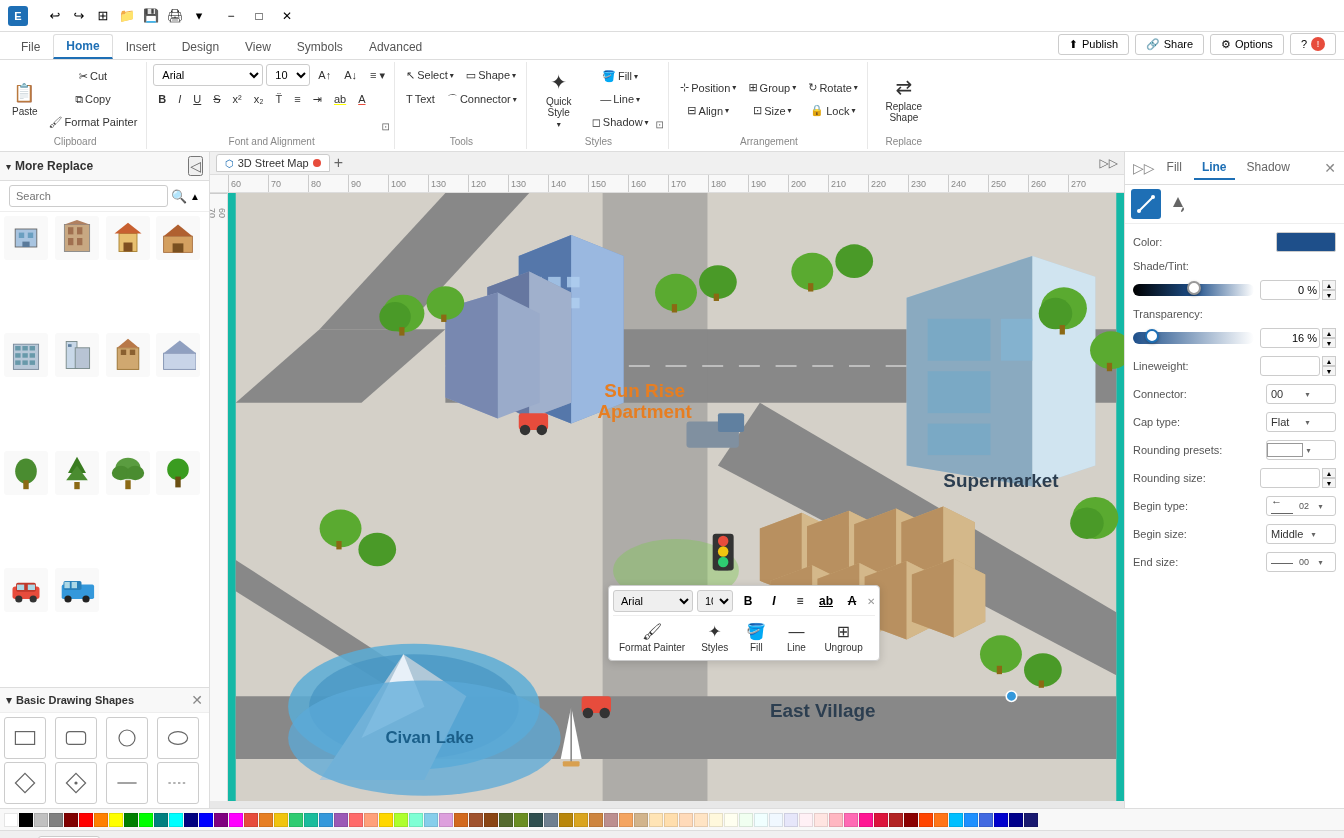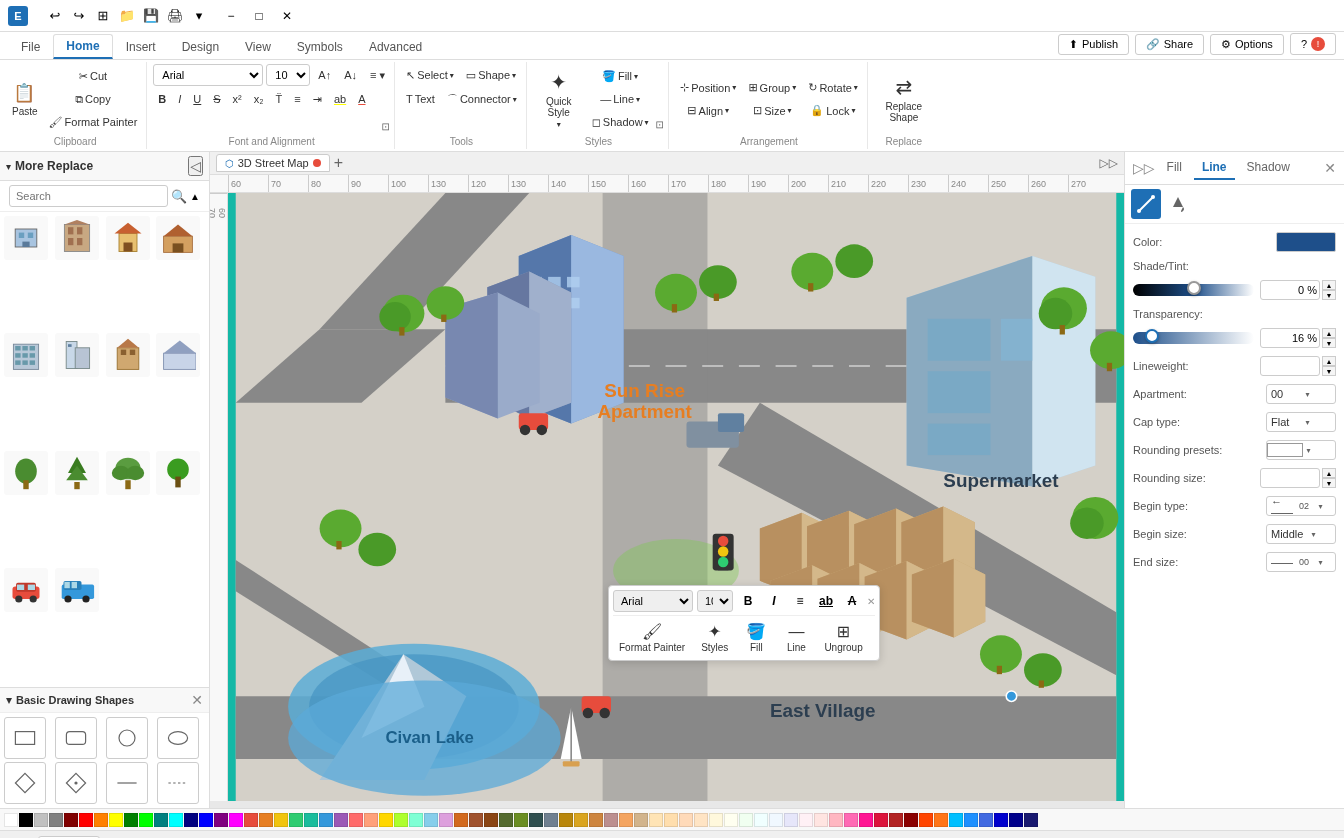--- a/index.html
+++ b/index.html
@@ -1274,21 +1274,21 @@
         <div class="spinner-control">
           <input type="text" class="spinner-input" style="">
           <div class="spinner-btns">
             <button class="spinner-btn">▲</button>
             <button class="spinner-btn">▼</button>
           </div>
         </div>
       </div>
 
       <div class="prop-row">
-        <span class="prop-label">Apartment:</span>
+        <span class="prop-label">Connector:</span>
         <div class="dropdown-control">
           <span>00</span>
           <span class="caret">▾</span>
         </div>
       </div>
 
       <div class="prop-row">
         <span class="prop-label">Cap type:</span>
         <div class="dropdown-control">
           <span>Flat</span>

